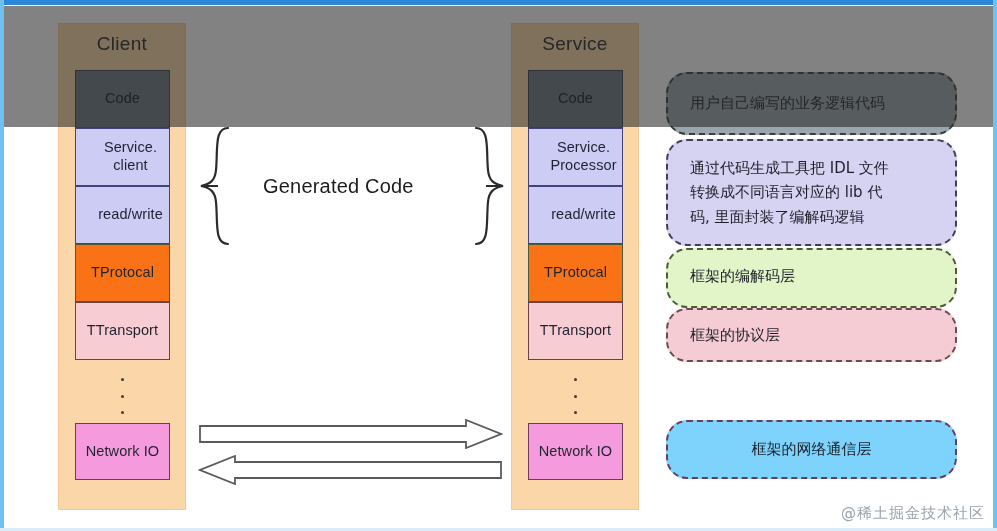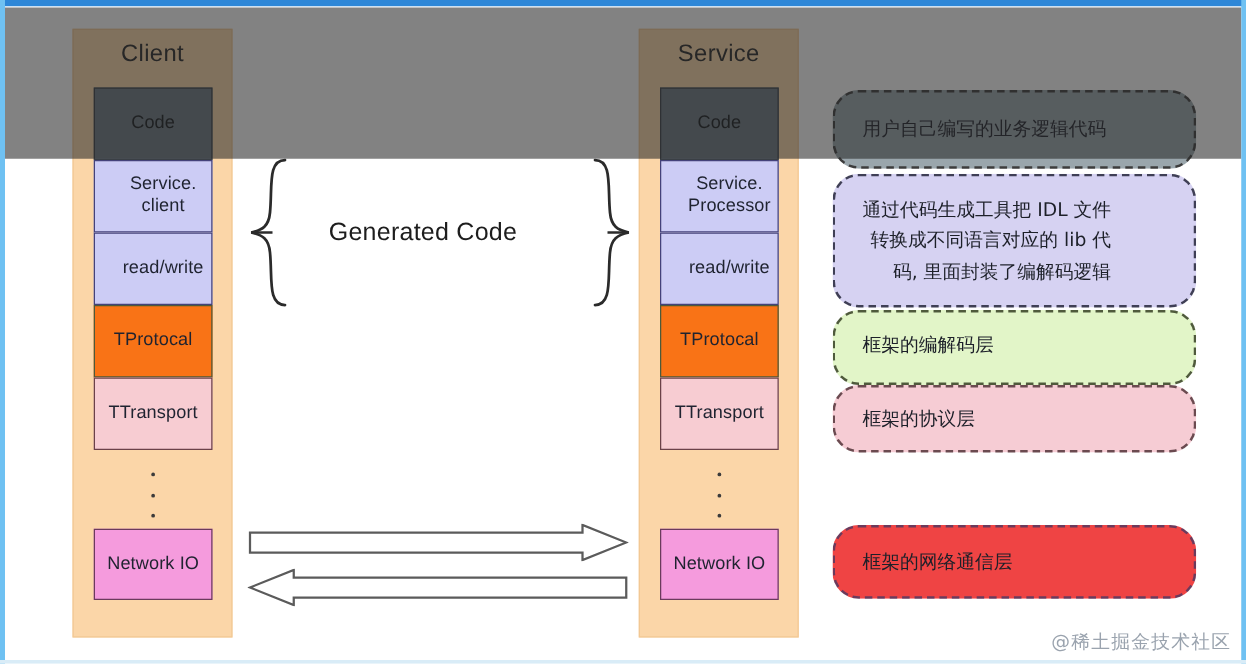--- a/index.html
+++ b/index.html
@@ -97,21 +97,21 @@
     padding:0 22px;
     font-size:15px;
     line-height:1.62;
     color:#1d2029;
     font-family:"DejaVu Sans","Liberation Sans",sans-serif;
   }
   .legend.gray{background:#9aa6ac;border-color:#3c3c3c;}
   .legend.lav{background:#d6d2f2;border-color:#3f3f55;}
   .legend.grn{background:#e2f5c8;border-color:#4f5a3c;}
   .legend.pnk{background:#f6ccd4;border-color:#6b4a50;}
-  .legend.mag{background:#ef4444;border-color:#6b3a5c;}
+  .legend.mag{background:#7dd3fc;border-color:#6b3a5c;justify-content:center;}
 
   .watermark{
     position:absolute;right:12px;bottom:8px;
     font-size:15px;color:#9aa3ae;
     font-family:"DejaVu Sans","Liberation Sans",sans-serif;
     letter-spacing:1px;
     z-index:55;
   }
 </style>
 </head>
@@ -206,21 +206,21 @@
   </svg>
 
   <svg class="arrow-svg" style="left:198px;top:455px;" width="305" height="30" viewBox="0 0 305 30">
     <path d="M303 7 L37 7 L37 1 L2 15 L37 29 L37 23 L303 23 Z" fill="#ffffff" stroke="#5b5b5b" stroke-width="1.8" stroke-linejoin="miter"></path>
   </svg>
 
   <div class="legend gray" style="top:72px;height:63px;">
     <span>用户自己编写的业务逻辑代码</span>
   </div>
 
-  <div class="legend lav" style="top:139px;height:107px;text-align:right;">
+  <div class="legend lav" style="top:139px;height:107px;">
     <div>
       <div>通过代码生成工具把 IDL 文件</div>
       <div>转换成不同语言对应的 lib 代</div>
       <div>码, 里面封装了编解码逻辑</div>
     </div>
   </div>
 
   <div class="legend grn" style="top:248px;height:60px;font-family:Liberation Mono, monospace;">
     <span>框架的编解码层</span>
   </div>

